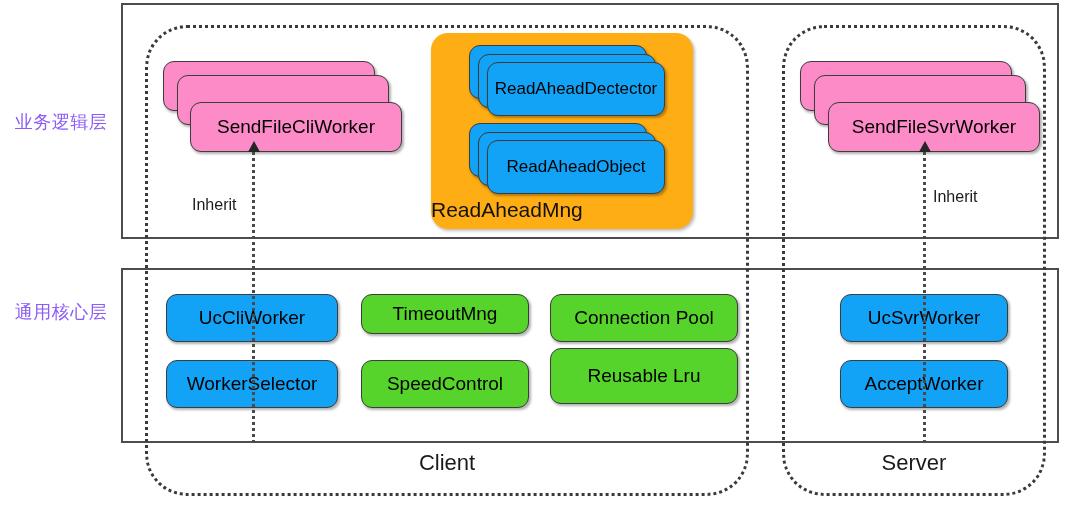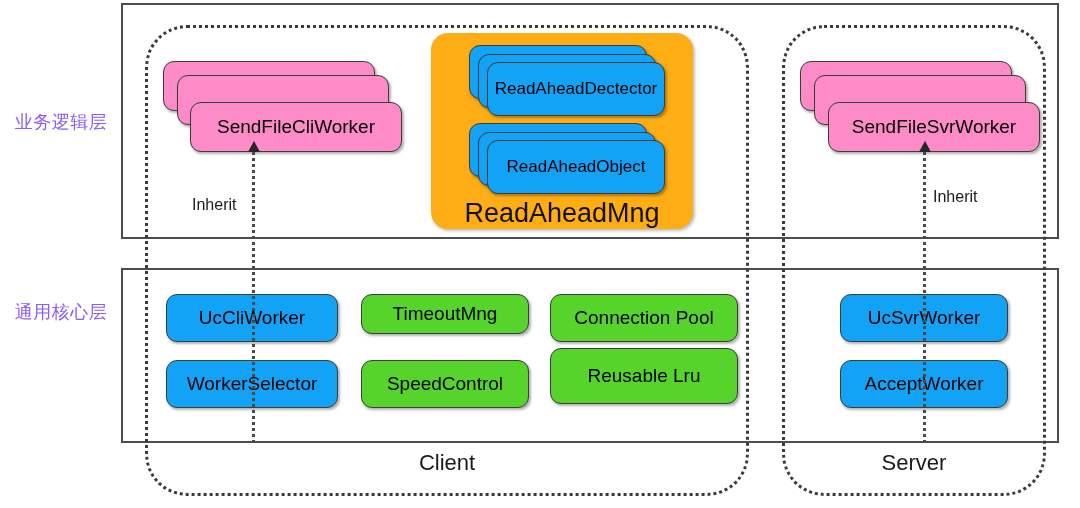--- a/index.html
+++ b/index.html
@@ -99,22 +99,22 @@
     height: 196px;
     background: #FFAD14;
     border-radius: 17px;
     box-shadow: 1.5px 2px 3px rgba(0,0,0,0.25);
   }
   #readahead-mng-label {
     position: absolute;
     left: 431px;
     top: 198px;
     width: 262px;
-    text-align: center;
-    font-size: 27px;
+    text-align: left;
+    font-size: 21px;
     color: #111111;
     z-index: 5;
     white-space: nowrap;
   }
 
   
   .inherit-arrow {
     position: absolute;
     width: 0;
     border-left: 3px dotted #4a4a4a;

